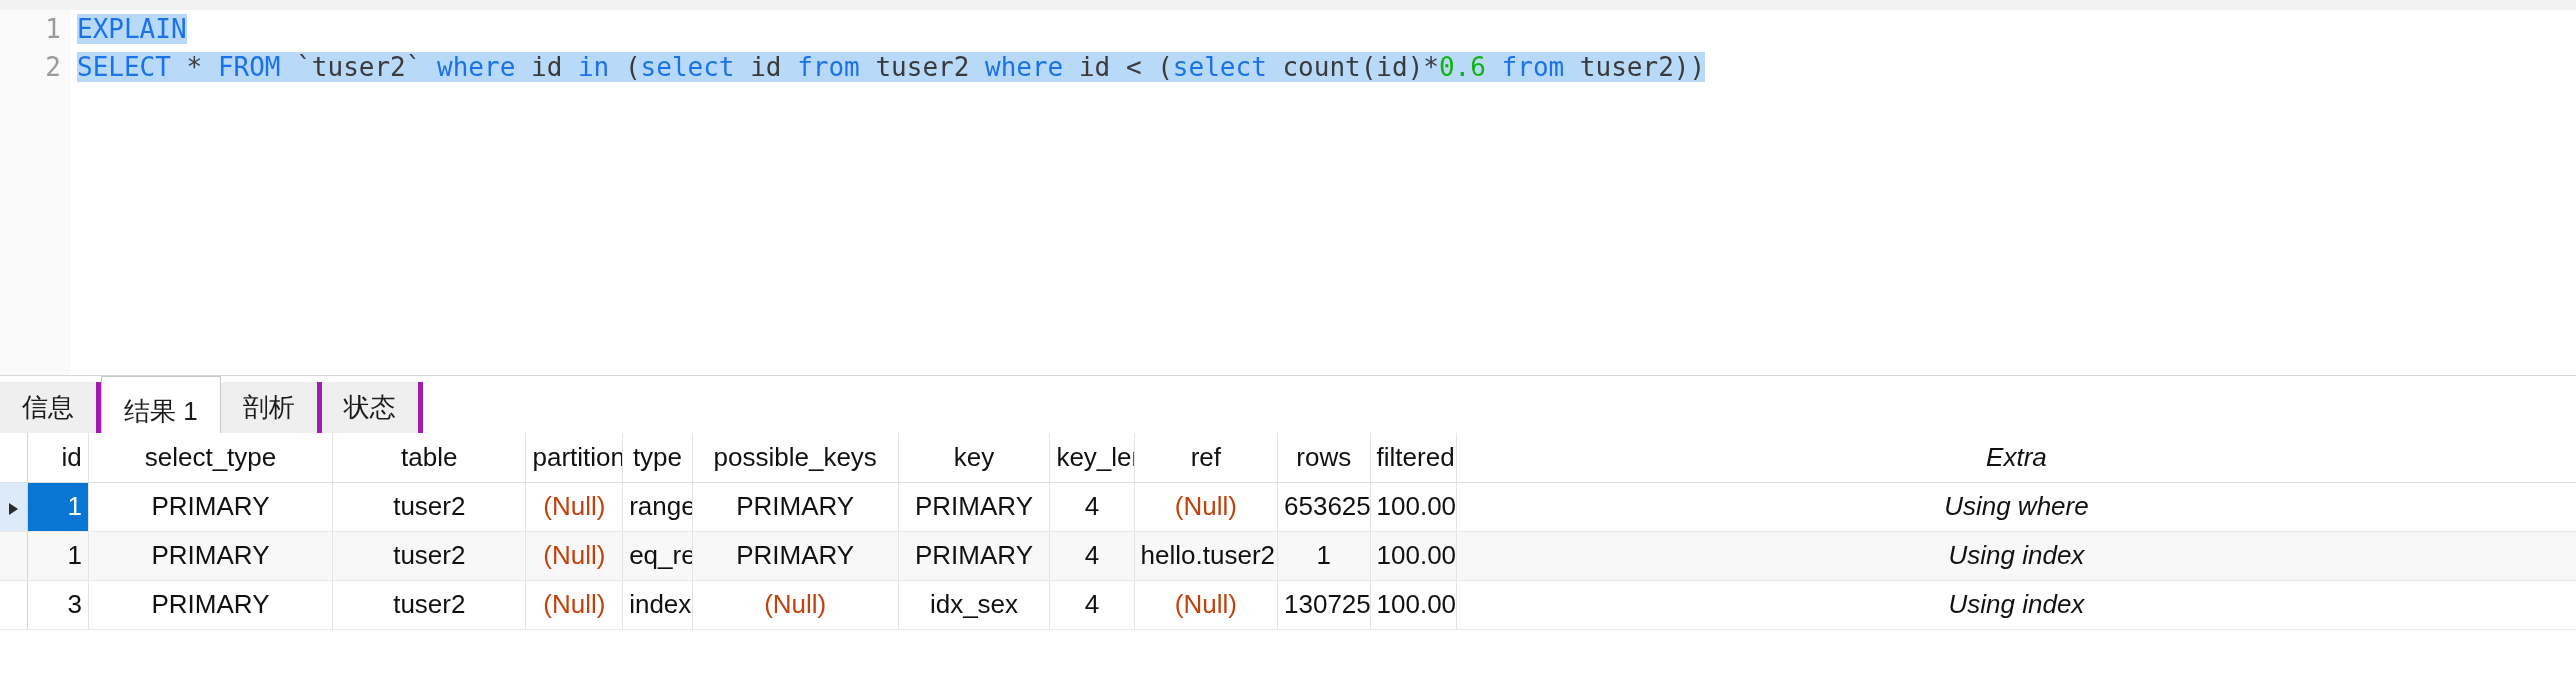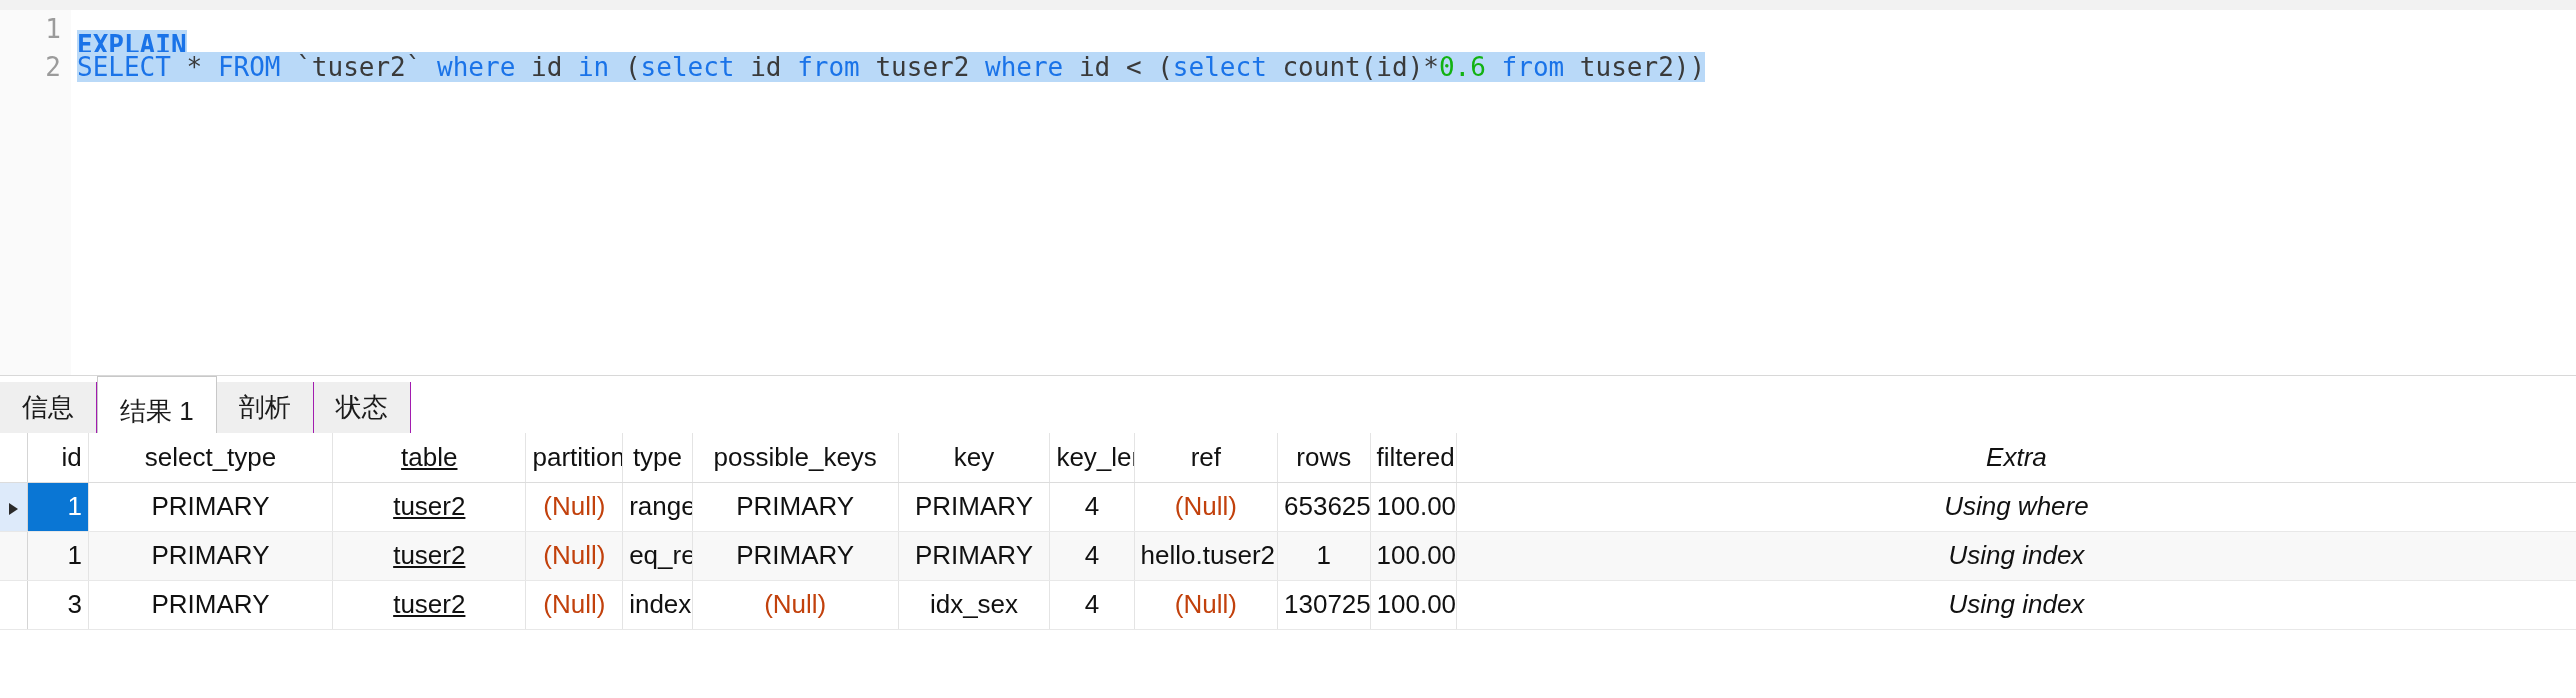--- a/index.html
+++ b/index.html
@@ -93,21 +93,21 @@
     align-items: stretch;
   }
   .tab {
     display: flex;
     align-items: center;
     justify-content: center;
     padding: 0 22px;
     font-size: 26px;
     color: #1b1b1b;
     background: #efefef;
-    border-right: 1px solid #a21caf;
+    border-right: 5px solid #a21caf;
     box-sizing: border-box;
     cursor: default;
     white-space: nowrap;
   }
   .tab.active {
     background: #ffffff;
     border-top: 1px solid #c8c8c8;
     border-left: 1px solid #c8c8c8;
     border-right: 1px solid #c8c8c8;
     margin-top: -6px;
@@ -149,21 +149,21 @@
   }
   table.resultgrid thead th {
     background: #ffffff;
     border-bottom: 1px solid #dcdcdc;
     color: #111111;
   }
   thead th.idcol { background: #ddeafa; }
   .col-marker  { width: 26px; border-right: 1px solid #d5d5d5 !important; }
   .col-id      { width: 59px; text-align: right !important; }
   .col-sel     { width: 235px; }
-  .col-table   { width: 186px; text-decoration: underline; }
+  .col-table   { width: 186px; }
   .col-part    { width: 93px; }
   .col-type    { width: 67px; }
   .col-pk      { width: 198px; }
   .col-key     { width: 146px; }
   .col-keylen  { width: 81px; }
   .col-ref     { width: 138px; }
   .col-rows    { width: 89px; text-align: left; }
   .col-filt    { width: 83px; text-align: left; }
   .col-extra   { width: 1077px; border-right: none !important; font-style: italic; }
   td.null-cell { color: #c2410c; }
@@ -203,21 +203,21 @@
 
 <div id="editor-pane">
   <div id="editor-topstrip"></div>
 
   <div id="gutter">
     <div class="gutter-num" style="top:0px;">1</div>
     <div class="gutter-num" style="top:38px;">2</div>
   </div>
 
   <div id="code-area">
-    <div class="code-line" style="top:16px;font-weight:bold;"><span class="sel"><span class="kw">EXPLAIN</span></span></div>
+    <div class="code-line" style="top:0px;"><span class="sel"><span class="kw">EXPLAIN</span></span></div>
     <div class="code-line" style="top:38px;"><span class="sel"><span class="kw">SELECT</span><span class="pln"> * </span><span class="kw">FROM</span><span class="pln"> `tuser2` </span><span class="kw">where</span><span class="pln"> id </span><span class="kw">in</span><span class="pln"> (</span><span class="kw">select</span><span class="pln"> id </span><span class="kw">from</span><span class="pln"> tuser2 </span><span class="kw">where</span><span class="pln"> id &lt; (</span><span class="kw">select</span><span class="pln"> count(id)*</span><span class="num">0.6</span><span class="pln"> </span><span class="kw">from</span><span class="pln"> tuser2))</span></span></div>
   </div>
 </div>
 
 <div id="tabbar">
   <div id="tabbar-inner">
     <div class="tab">信息</div>
     <div class="tab active">结果 1</div>
     <div class="tab">剖析</div>
     <div class="tab">状态</div>

